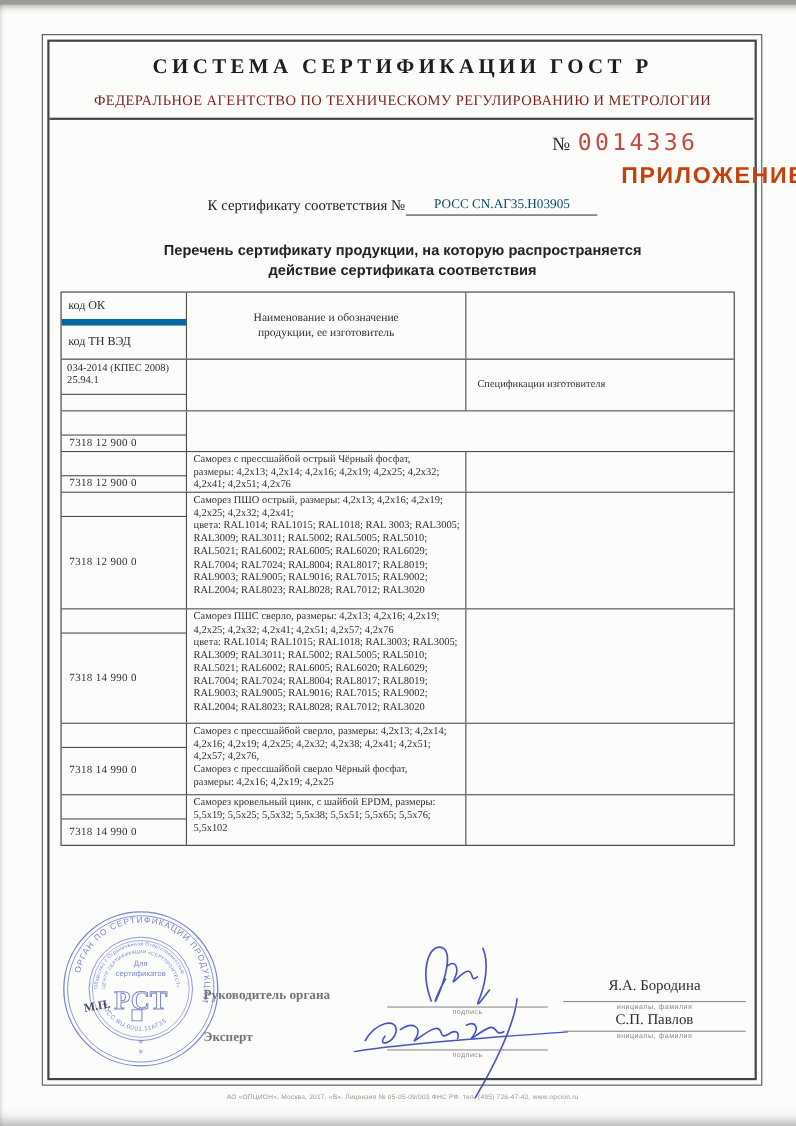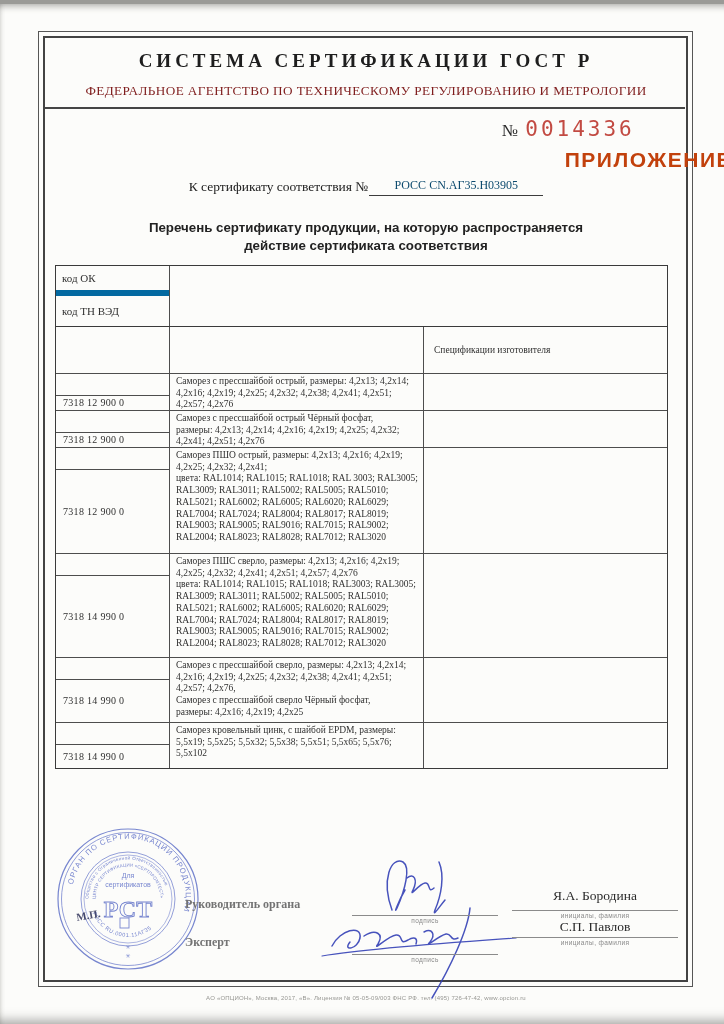--- a/index.html
+++ b/index.html
@@ -90,36 +90,39 @@
 
   <div class="list-heading">Перечень сертификату продукции,  на которую распространяется
 действие сертификата соответствия</div>
 
   <div class="tbl">
     <div class="thead">
       <div class="c1">
         <div class="h-c1-top">код ОК</div>
         <div class="h-c1-bot">код ТН ВЭД</div>
       </div>
+      <div class="c2 hc">Наименование и обозначение
+продукции, ее изготовитель</div>
     </div>
 
     <div class="trow r1" style="height:46px">
       <div class="c1">
+        <div class="c1-top">034-2014 (КПЕС 2008)
+25.94.1</div>
         <div class="c1-bot"></div>
       </div>
       <div class="c2 cell-name"></div>
       <div class="c3 cell-doc">Спецификации изготовителя</div>
     </div>
 
     <div class="trow" style="height:36px">
       <div class="c1">
         <div class="c1-top"></div>
         <div class="c1-bot">7318 12 900 0</div>
       </div>
-      <div class="c2 cell-name">Саморез с прессшайбой острый, размеры: 4,2x13; 4,2x14; 4,2x16; 4,2x19; 4,2x25; 4,2x32; 4,2x38; 4,2x41; 4,2x51; 4,2x57; 4,2x76</div>
       <div class="c3 cell-doc"></div>
     </div>
 
     <div class="trow" style="height:36px">
       <div class="c1">
         <div class="c1-top"></div>
         <div class="c1-bot">7318 12 900 0</div>
       </div>
       <div class="c2 cell-name">Саморез с прессшайбой острый Чёрный фосфат,
 размеры: 4,2x13; 4,2x14; 4,2x16; 4,2x19; 4,2x25; 4,2x32; 4,2x41; 4,2x51; 4,2x76</div>

